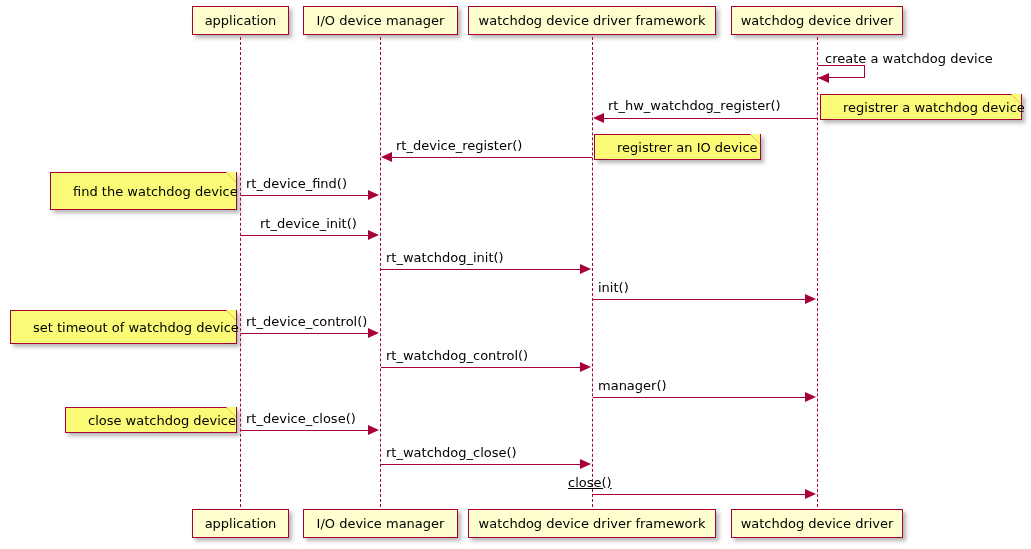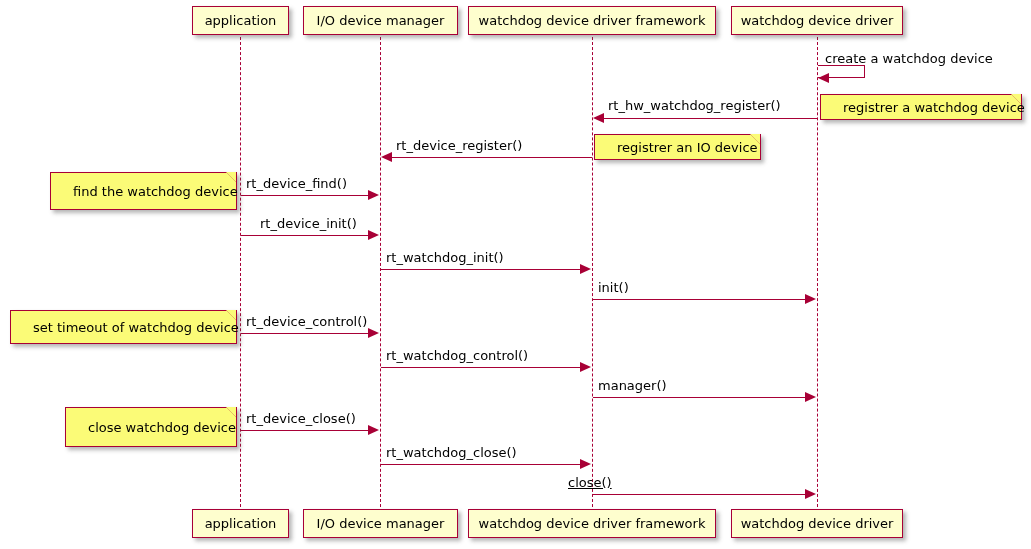--- a/index.html
+++ b/index.html
@@ -214,21 +214,21 @@
   <div class="arrowhead right" style="left:580px; top:362px;"></div>
 
   <div class="msg-label" style="left:598px; top:379px;">manager()</div>
   <div class="msg-line" style="left:593px; top:397px; width:213px;"></div>
   <div class="arrowhead right" style="left:805px; top:392px;"></div>
 
   <div class="msg-label" style="left:246px; top:412px;">rt_device_close()</div>
   <div class="msg-line" style="left:241px; top:430px; width:128px;"></div>
   <div class="arrowhead right" style="left:368px; top:425px;"></div>
 
-  <div class="note" style="left:65px; top:407px; width:172px; height:40px;">
+  <div class="note" style="left:65px; top:407px; width:172px; height:26px;">
     <span>close watchdog device</span>
     <span class="fold"></span>
     <span class="fold-inner"></span>
   </div>
 
   <div class="msg-label" style="left:386px; top:446px;">rt_watchdog_close()</div>
   <div class="msg-line" style="left:381px; top:464px; width:200px;"></div>
   <div class="arrowhead right" style="left:580px; top:459px;"></div>
 
   <div class="msg-label" style="left:568px; top:476px;text-decoration:underline;">close()</div>

